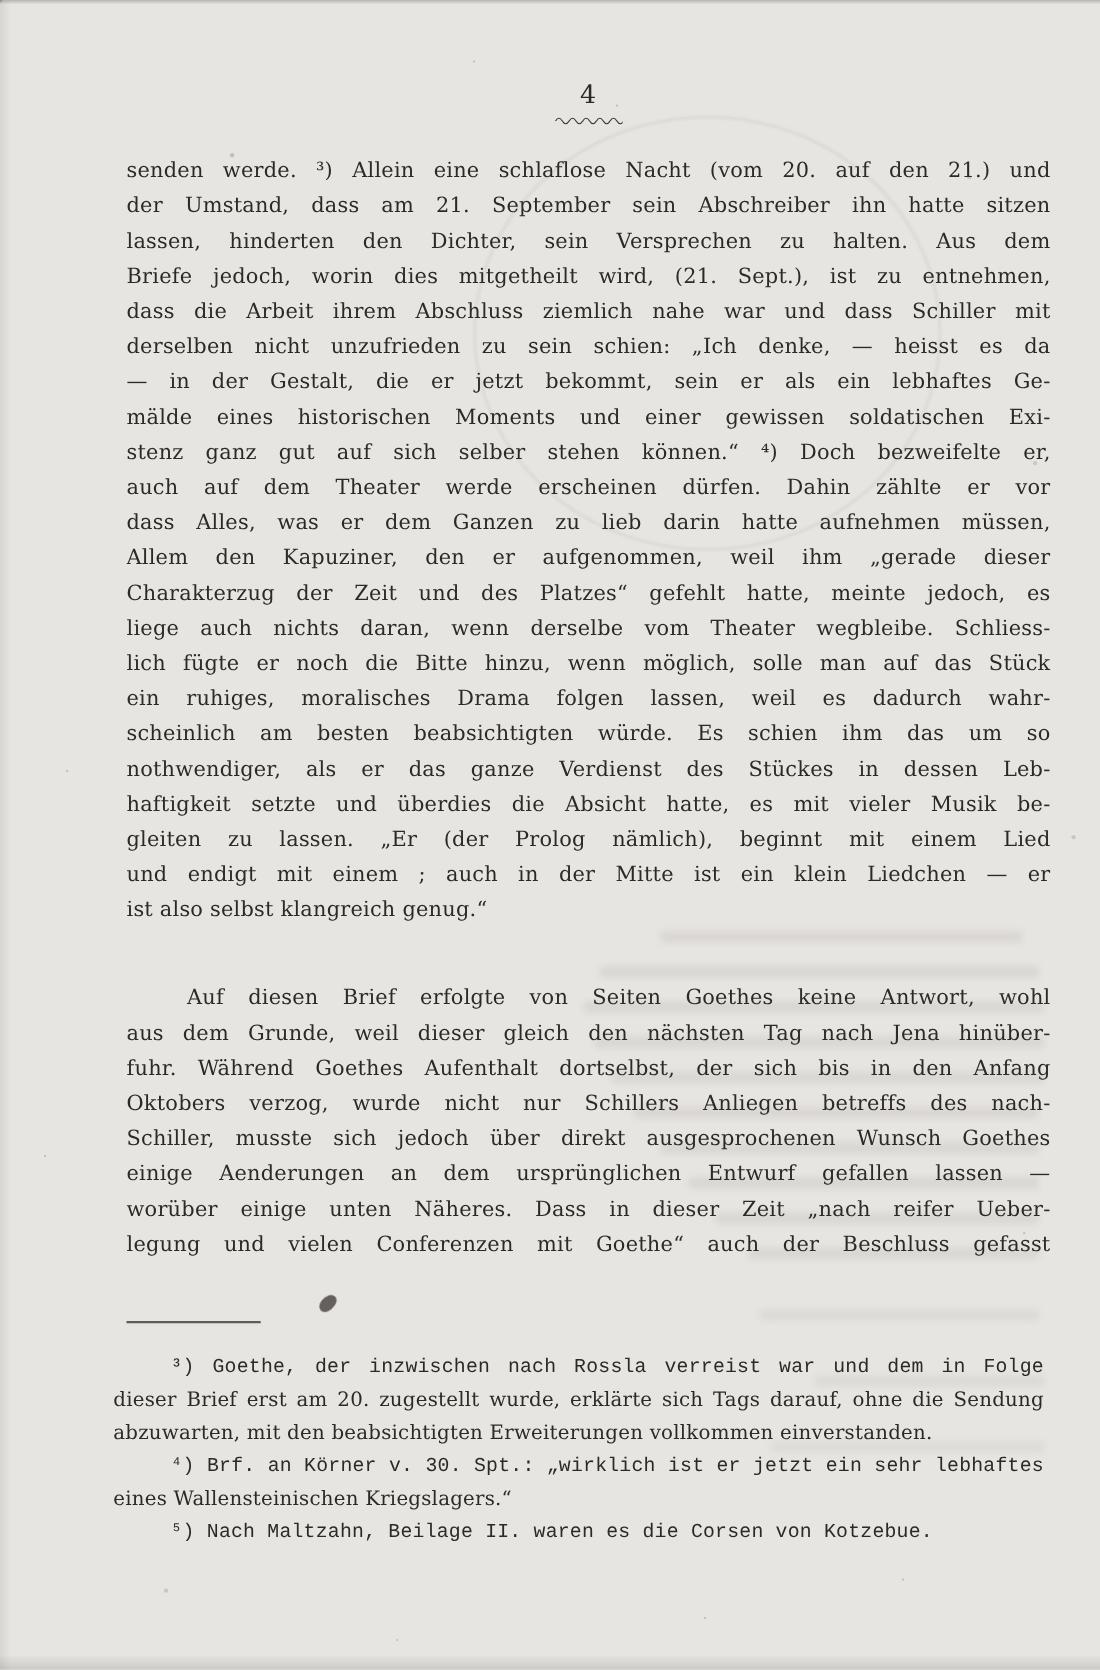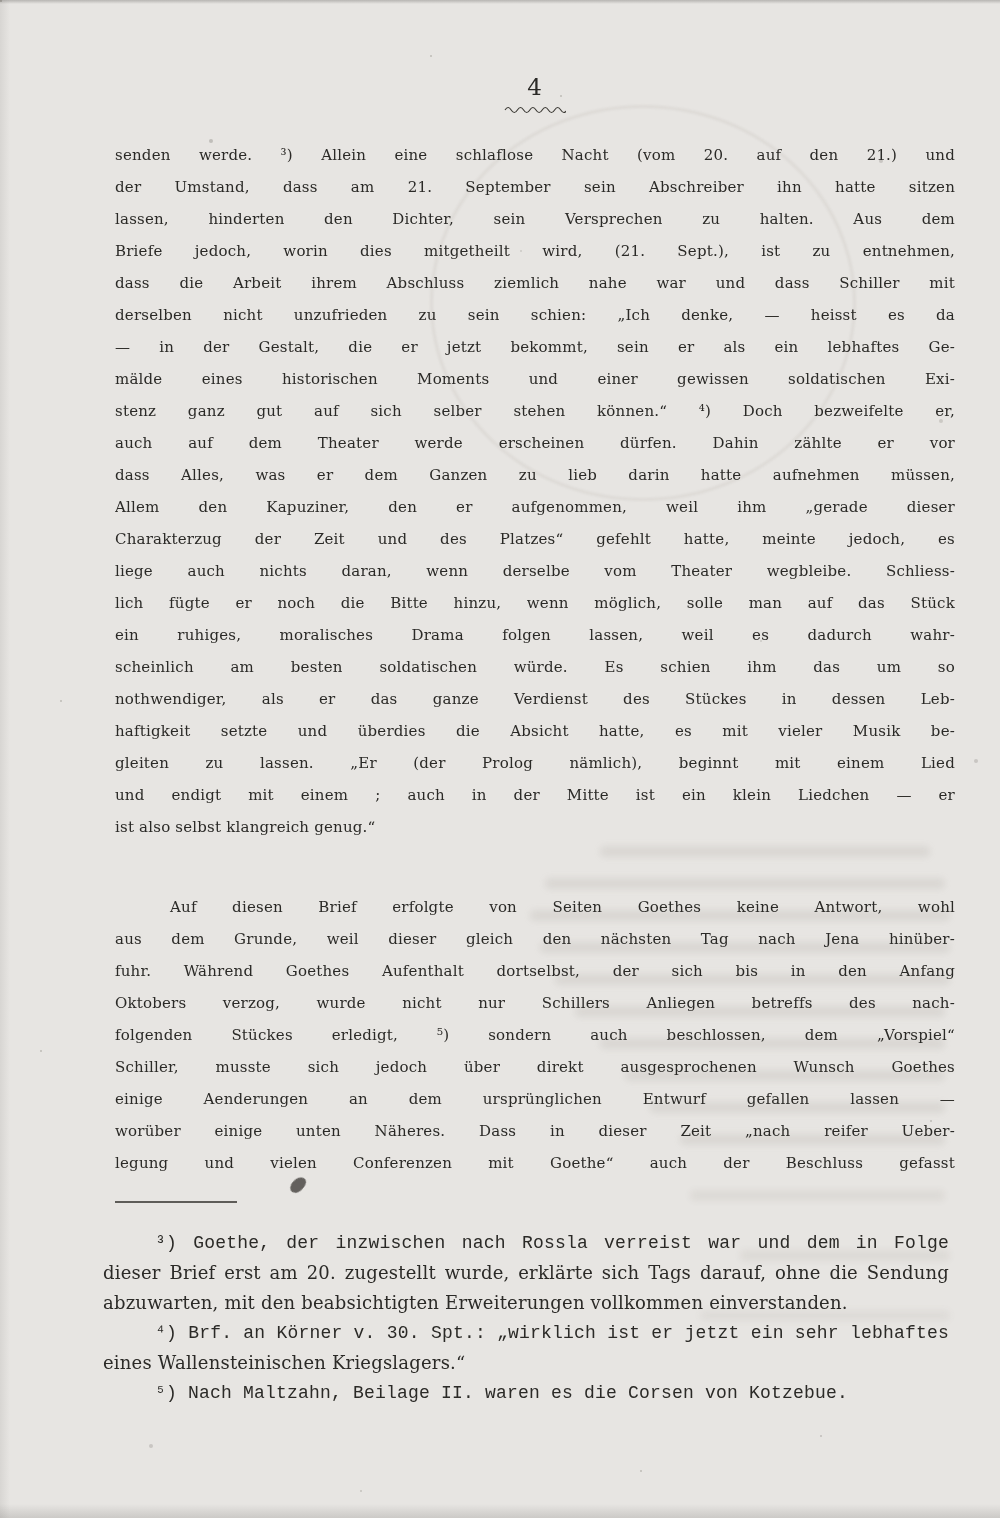--- a/index.html
+++ b/index.html
@@ -68,21 +68,21 @@
     background:rgba(55,52,48,.75);border-radius:60% 40% 55% 45%;
     transform:rotate(38deg);filter:blur(.5px);
   }
   
   .header{position:absolute;top:74px;left:115px;width:840px;text-align:center;}
   .page-number{font-size:23px;letter-spacing:1px;color:var(--ink);}
   .wavy{display:block;margin:4px auto 0 auto;}
   
   .body-text{
     position:absolute;top:139px;left:115px;width:840px;
-    font-size:15px;line-height:32px;letter-spacing:.2px;
+    font-size:19px;line-height:32px;letter-spacing:.2px;
   }
   .paragraph{margin:0;}
   .paragraph + .paragraph{margin-top:11px;}
   .line{
     text-align:justify;text-align-last:justify;
     height:32px;overflow:hidden;white-space:normal;
   }
   .justify-last-left .line:last-child{text-align-last:left;}
   .indent-first .line:first-child{text-indent:55px;margin-top:48px;}
   
@@ -142,33 +142,32 @@
         <div class="line">— in der Gestalt, die er jetzt bekommt, sein er als ein lebhaftes Ge-</div>
         <div class="line">mälde eines historischen Moments und einer gewissen soldatischen Exi-</div>
         <div class="line">stenz ganz gut auf sich selber stehen können.“ ⁴) Doch bezweifelte er,</div>
         <div class="line">auch auf dem Theater werde erscheinen dürfen. Dahin zählte er vor</div>
         <div class="line">dass Alles, was er dem Ganzen zu lieb darin hatte aufnehmen müssen,</div>
         <div class="line">Allem den Kapuziner, den er aufgenommen, weil ihm „gerade dieser</div>
         <div class="line">Charakterzug der Zeit und des Platzes“ gefehlt hatte, meinte jedoch, es</div>
         <div class="line">liege auch nichts daran, wenn derselbe vom Theater wegbleibe. Schliess-</div>
         <div class="line">lich fügte er noch die Bitte hinzu, wenn möglich, solle man auf das Stück</div>
         <div class="line">ein ruhiges, moralisches Drama folgen lassen, weil es dadurch wahr-</div>
-        <div class="line">scheinlich am besten soldatischen würde. Es schien ihm das um so</div>
+        <div class="line">scheinlich am besten beabsichtigten würde. Es schien ihm das um so</div>
         <div class="line">nothwendiger, als er das ganze Verdienst des Stückes in dessen Leb-</div>
         <div class="line">haftigkeit setzte und überdies die Absicht hatte, es mit vieler Musik be-</div>
         <div class="line">gleiten zu lassen. „Er (der Prolog nämlich), beginnt mit einem Lied</div>
         <div class="line">und endigt mit einem ; auch in der Mitte ist ein klein Liedchen — er</div>
         <div class="line">ist also selbst klangreich genug.“</div>
       </div>
     <div class="paragraph indent-first">
         <div class="line">Auf diesen Brief erfolgte von Seiten Goethes keine Antwort, wohl</div>
         <div class="line">aus dem Grunde, weil dieser gleich den nächsten Tag nach Jena hinüber-</div>
         <div class="line">fuhr. Während Goethes Aufenthalt dortselbst, der sich bis in den Anfang</div>
         <div class="line">Oktobers verzog, wurde nicht nur Schillers Anliegen betreffs des nach-</div>
-        <div class="line">folgenden Stückes erledigt, ⁵) sondern auch beschlossen, dem „Vorspiel“</div>
         <div class="line">Schiller, musste sich jedoch über direkt ausgesprochenen Wunsch Goethes</div>
         <div class="line">einige Aenderungen an dem ursprünglichen Entwurf gefallen lassen —</div>
         <div class="line">worüber einige unten Näheres. Dass in dieser Zeit „nach reifer Ueber-</div>
         <div class="line">legung und vielen Conferenzen mit Goethe“ auch der Beschluss gefasst</div>
       </div>
   </main>
 
   <div class="footnote-rule"></div>
 
   <section class="footnotes">

